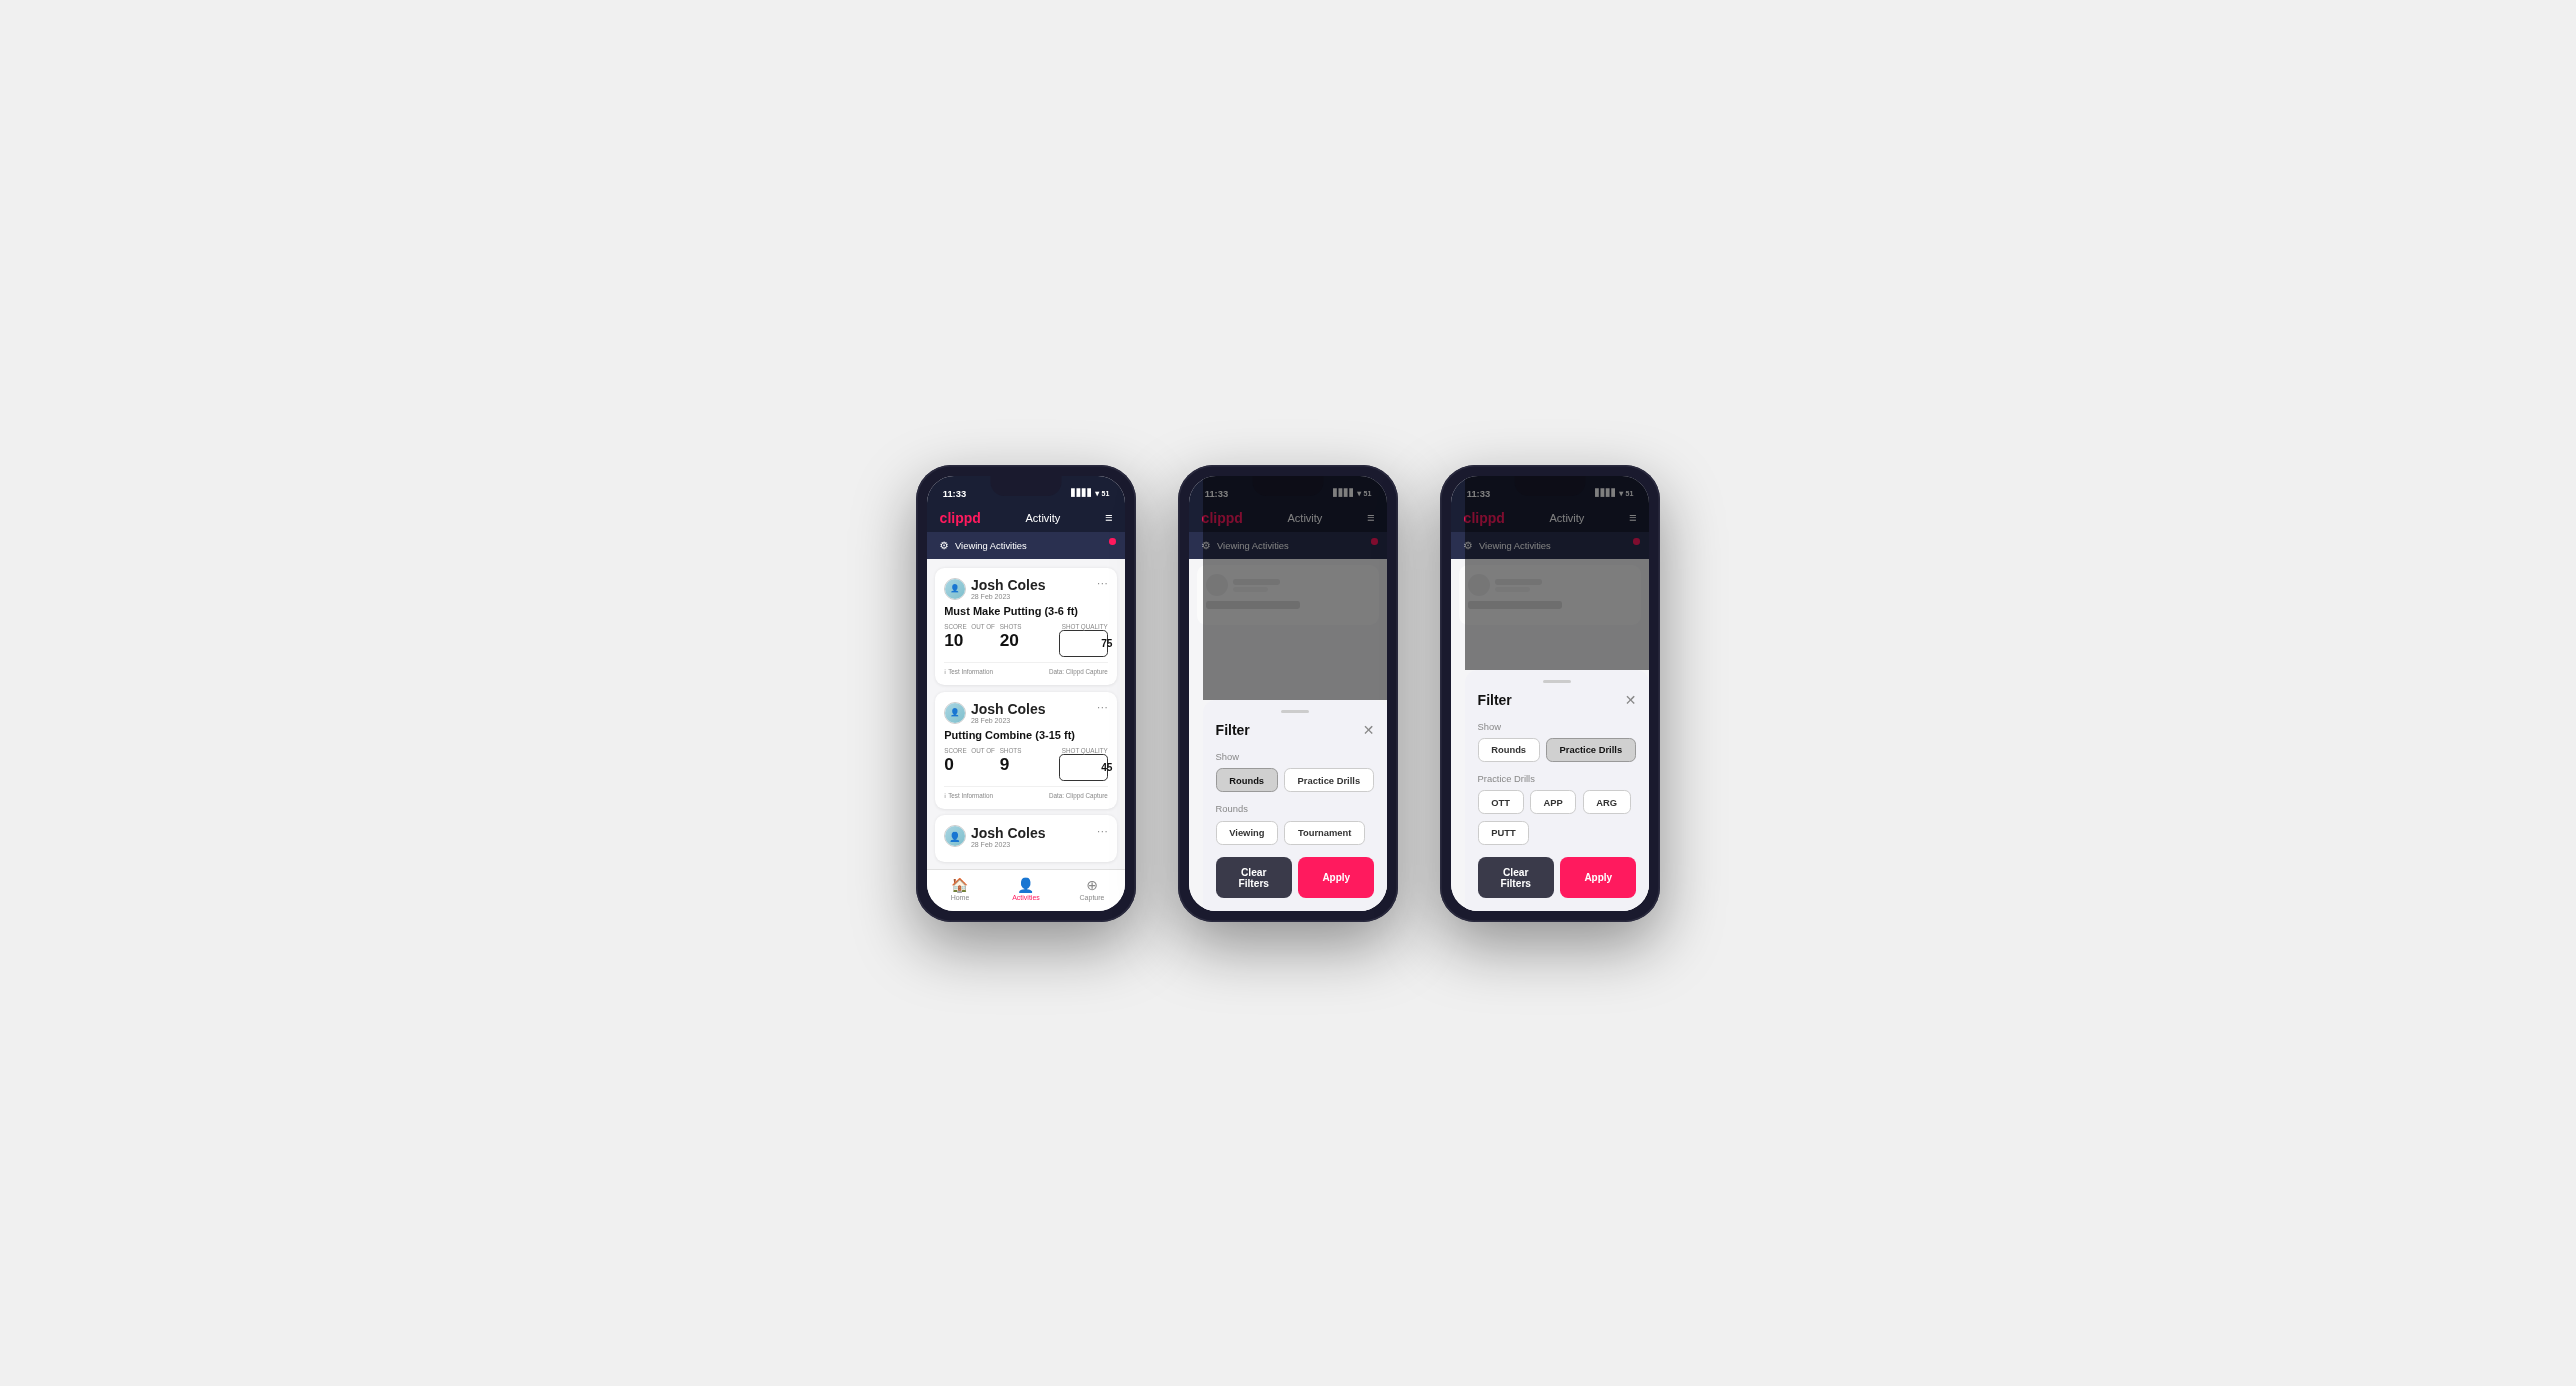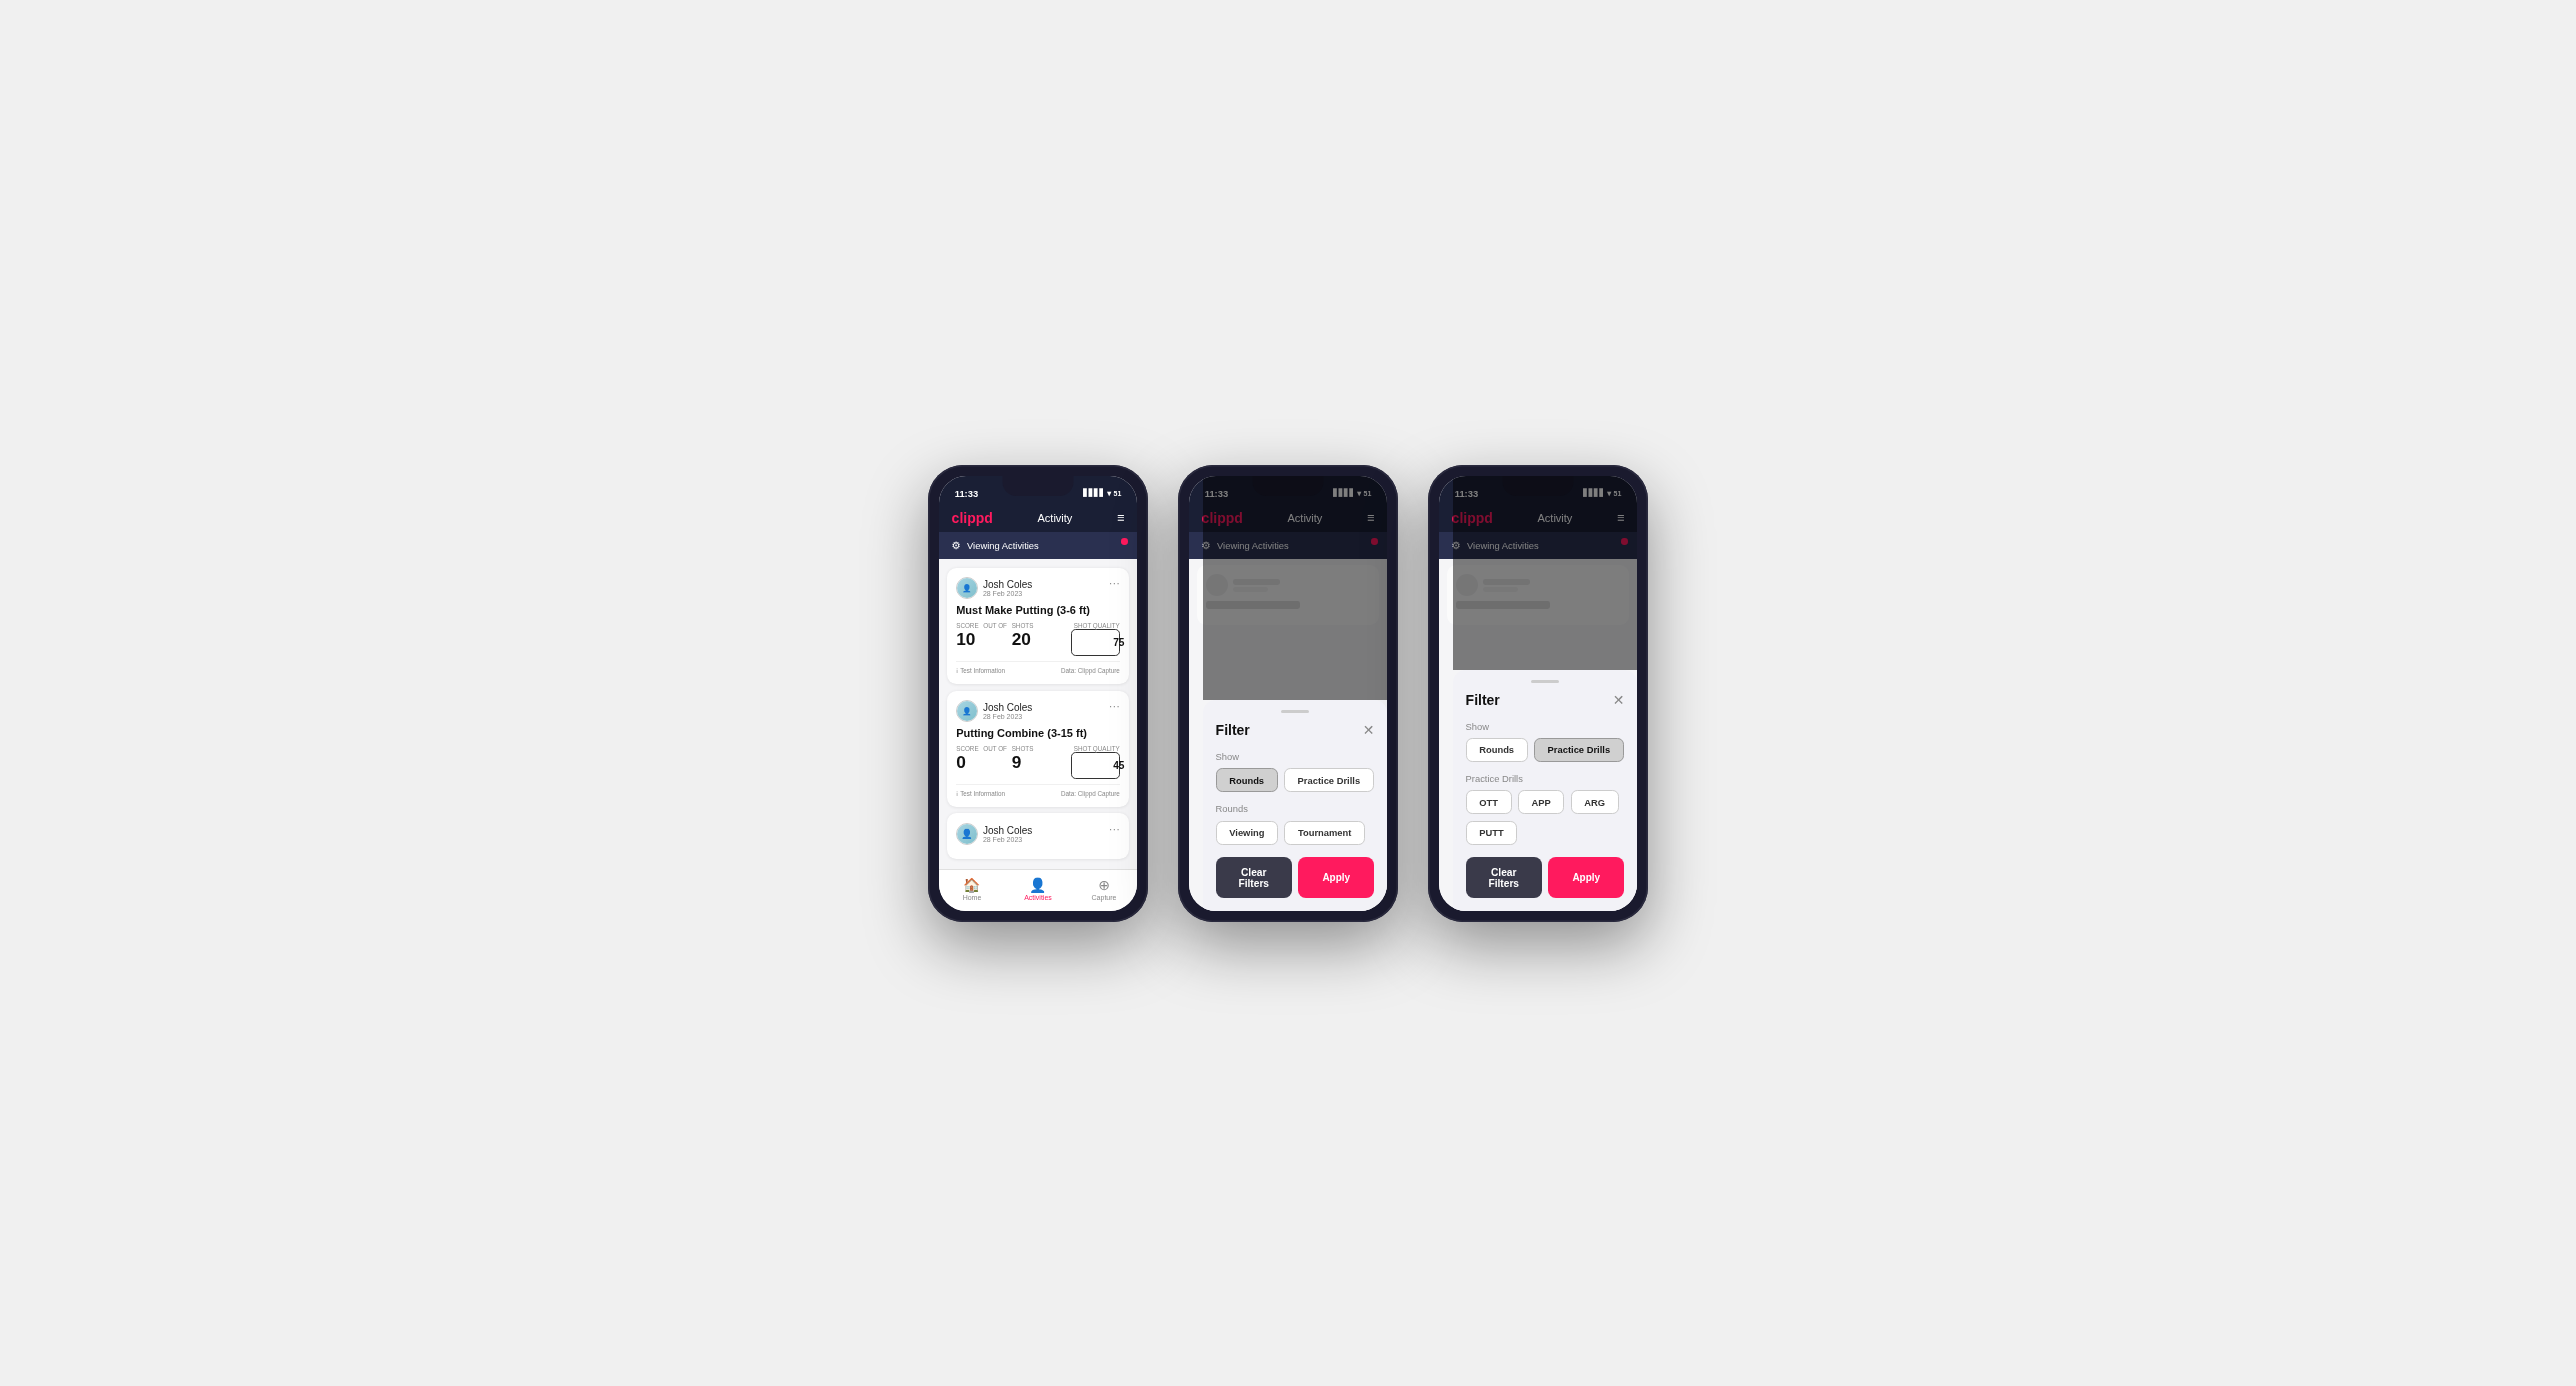--- a/index.html
+++ b/index.html
@@ -7,21 +7,21 @@
       background: #f0f0f0;
       display: flex;
       justify-content: center;
       align-items: center;
       min-height: 100vh;
       font-family: -apple-system, BlinkMacSystemFont, 'Segoe UI', sans-serif;
       padding: 31px 15.7px;
     }
     .phones-container {
       display: flex;
-      gap: 30px;
+      gap: 42px;
       align-items: center;
       justify-content: center;
     }
 
     
     .phone {
       width: 220px;
       min-height: 455px;
       background: #1a1a2e;
       border-radius: 35px;
@@ -152,21 +152,21 @@
       overflow: hidden;
     }
     .avatar-inner {
       width: 100%;
       height: 100%;
       background: linear-gradient(135deg, #a8d5e2, #7fbfcc);
       display: flex;
       align-items: center;
       justify-content: center;
     }
-    .user-name { font-size: 10px; font-weight: 400; color: #222; }
+    .user-name { font-size: 14px; font-weight: 700; color: #222; }
     .user-date { font-size: 7px; color: #888; }
     .more-dots { font-size: 11px; color: #888; cursor: pointer; }
     .activity-title {
       font-size: 11px;
       font-weight: 700;
       color: #111;
       margin: 3.1px 0 6.3px;
     }
     .stats-row {
       display: flex;

